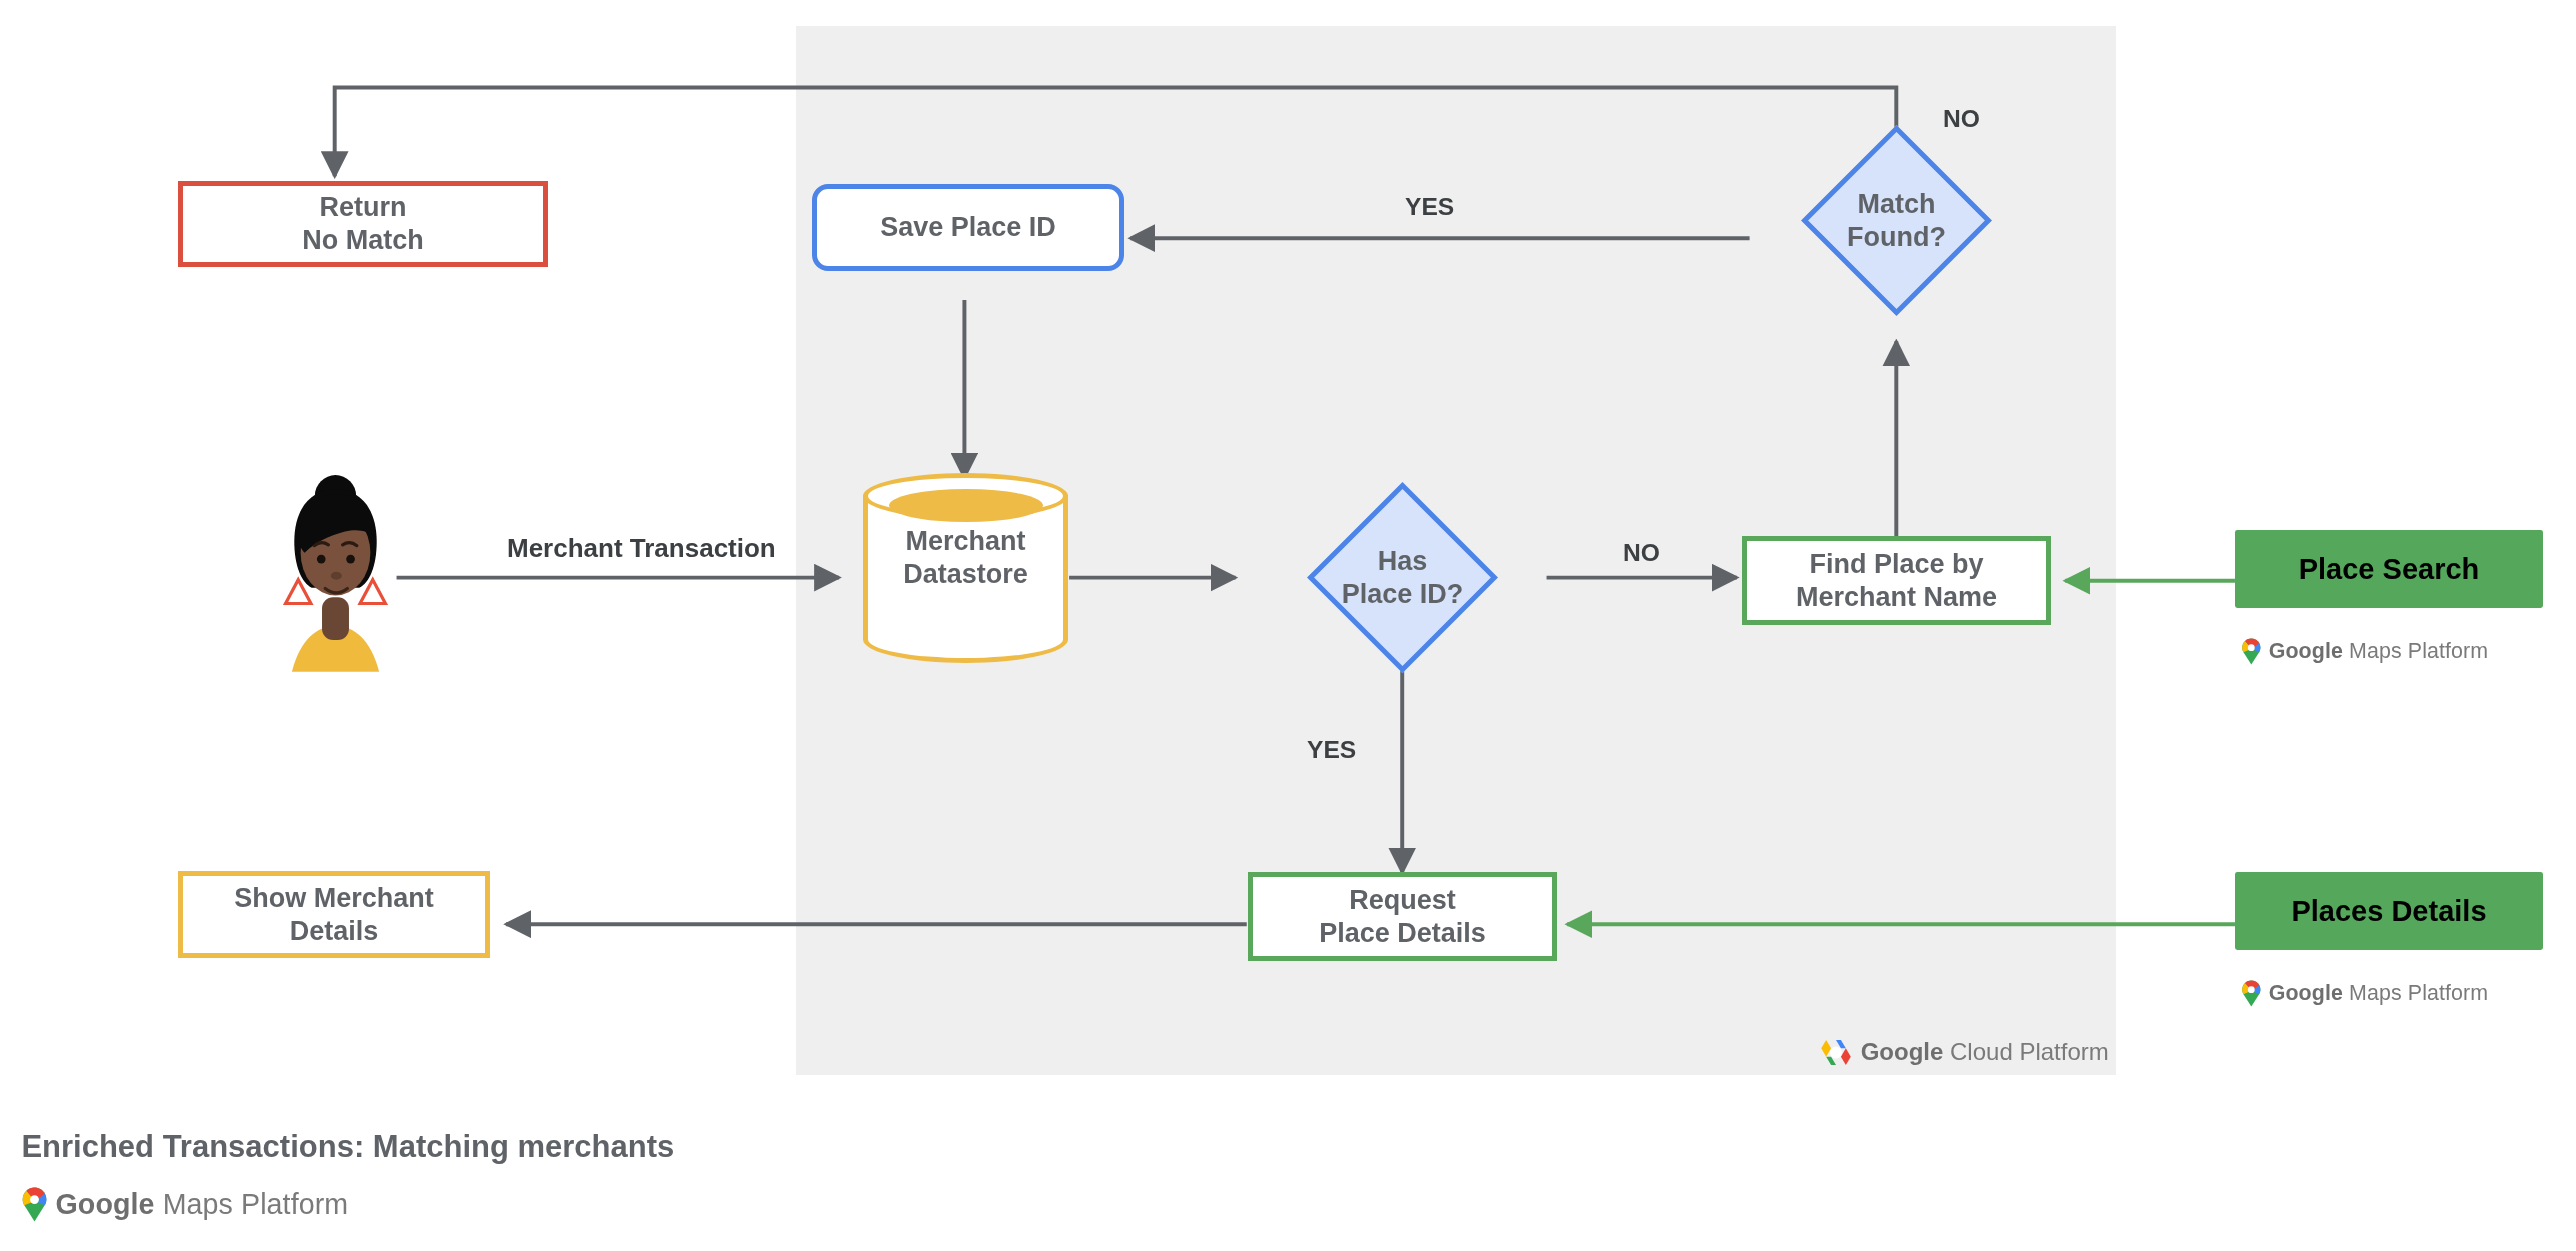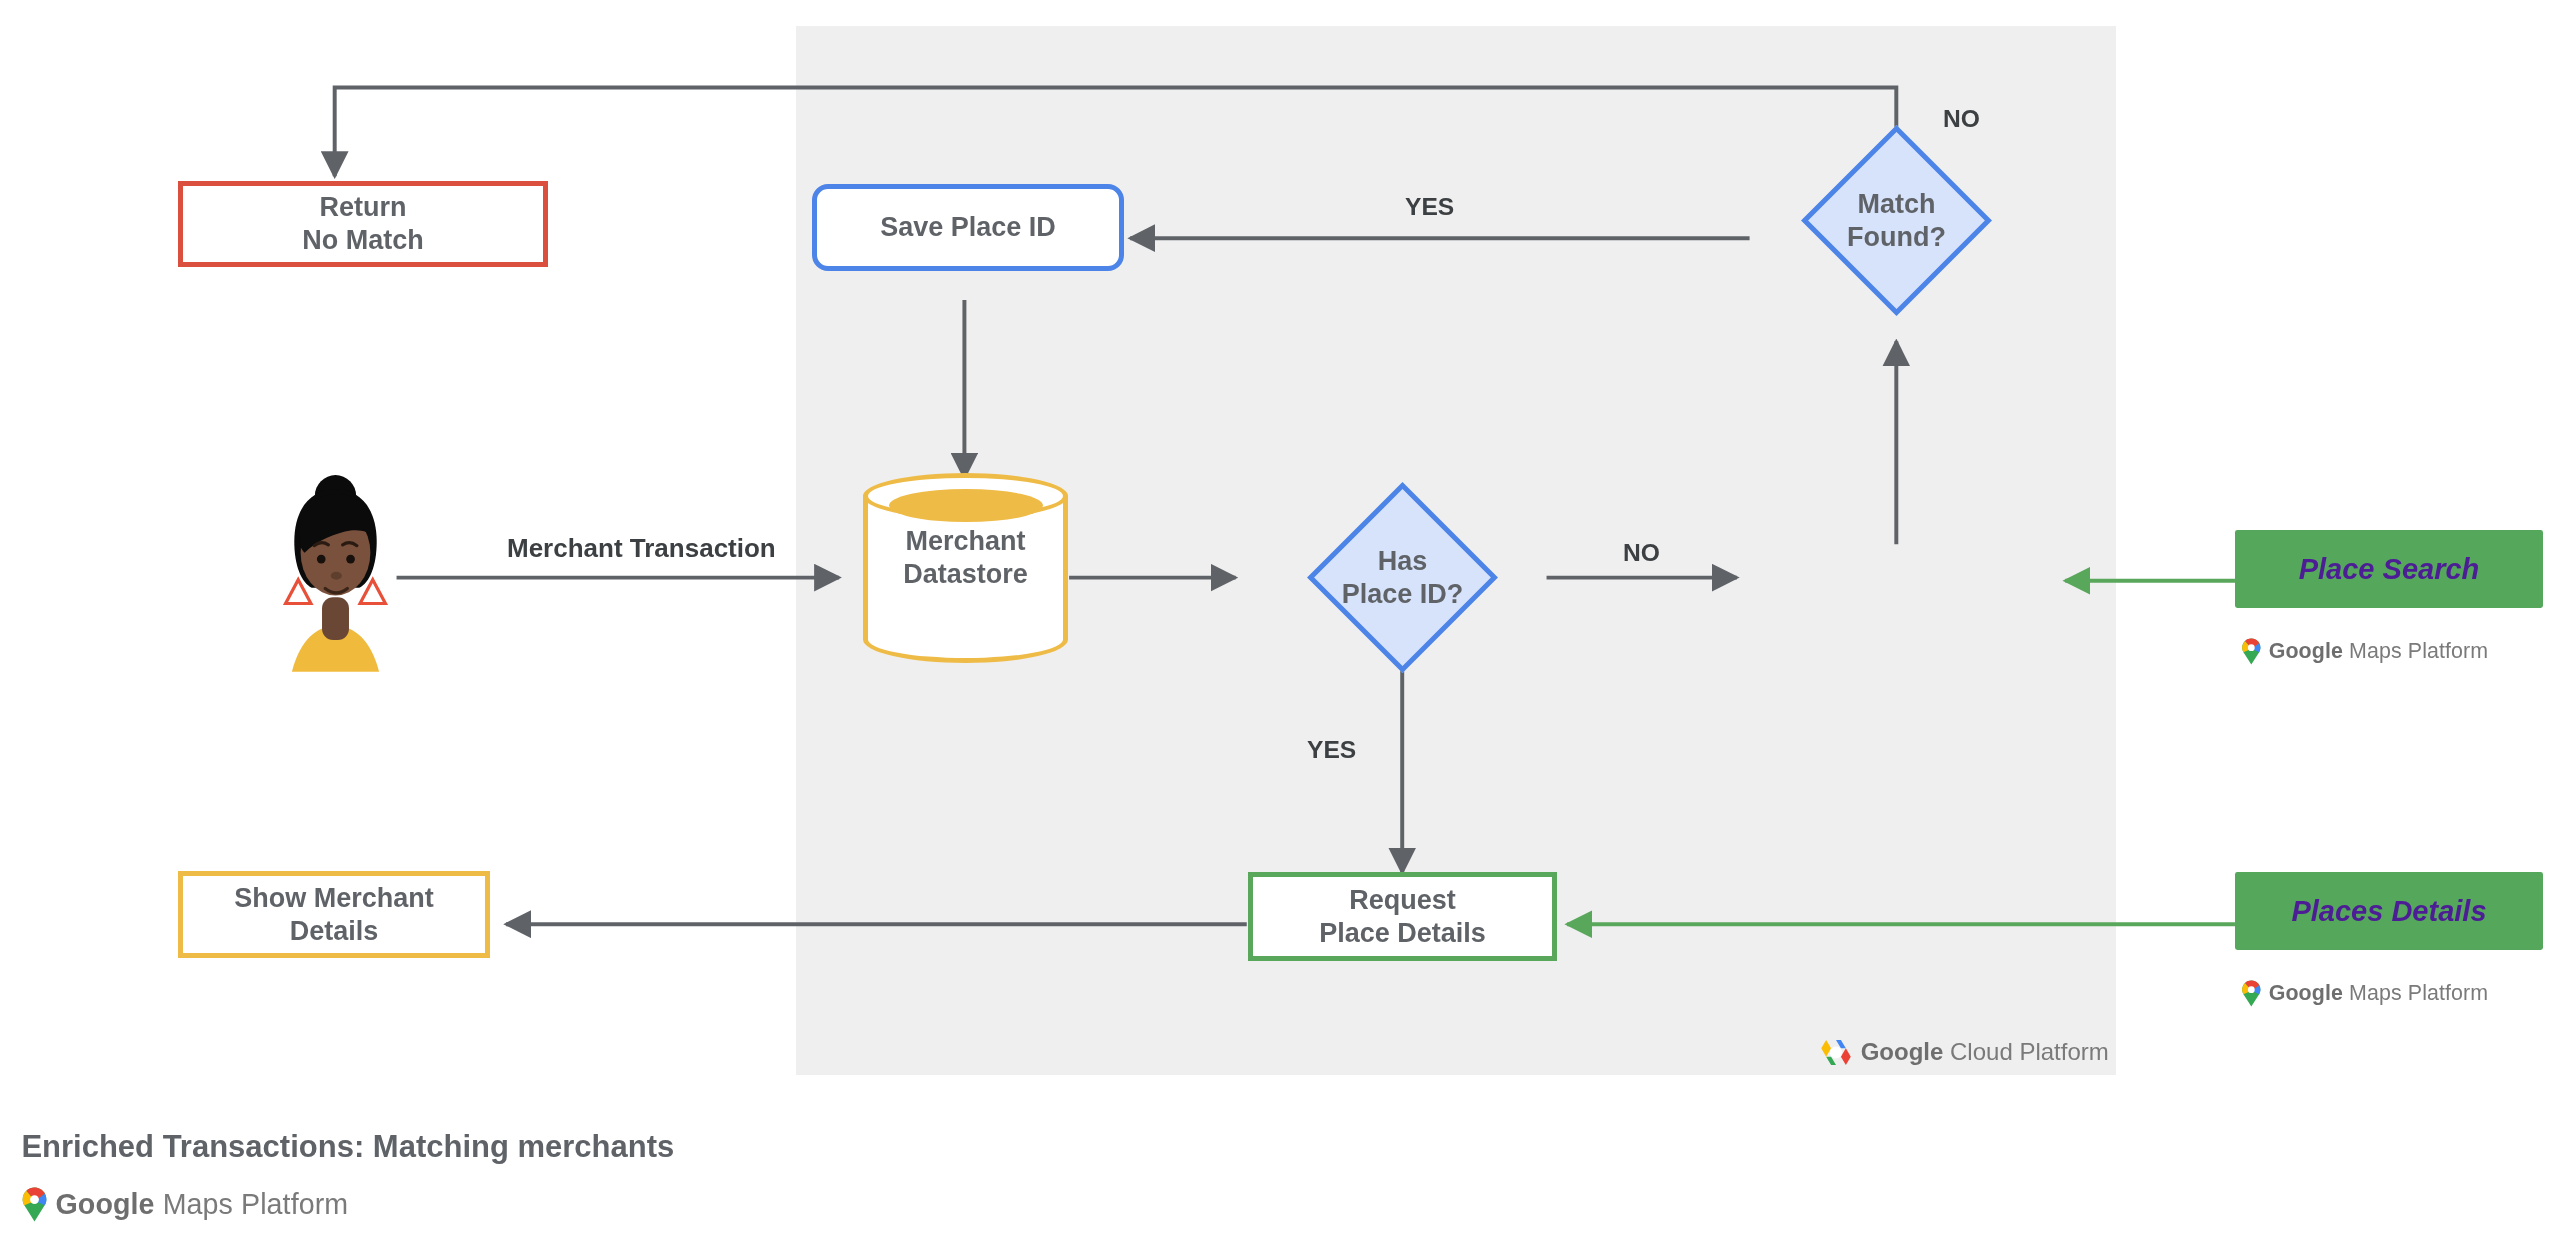--- a/index.html
+++ b/index.html
@@ -69,25 +69,24 @@
   .cyl-label {
     position: absolute; left: 0; right: 0; top: 52px;
     text-align: center; color: #5F6368; font-weight: bold;
     line-height: 1.22; white-space: pre-line;
   }
 
   
   .api-btn {
     position: absolute;
     background: #55A75C;
-    color: #4c1d95;
+    color: #000000;
     font-weight: bold;
     display: flex; align-items: center; justify-content: center;
     border-radius: 2.4px;
-    font-style: italic;
   }
 
   
   .edge-label {
     position: absolute;
     color: #3C4043;
     font-weight: bold;
     white-space: nowrap;
   }
 
@@ -178,20 +177,22 @@
     <div class="cyl-label" style="font-size:27px;">Merchant
 Datastore</div>
   </div>
 
   <div class="diamond" style="left:1335px; top:510px; width:135px; height:135px;">
     <div class="shape"></div>
     <div class="dlabel" style="left:-87px; right:-87px; font-size:27px;">Has
 Place ID?</div>
   </div>
 
+  <div class="node green" style="left:1742px; top:536px; width:309px; height:89px; font-size:27px;">Find Place by
+Merchant Name</div>
 
   <div class="node green" style="left:1248px; top:872px; width:309px; height:89px; font-size:27px;">Request
 Place Details</div>
 
   <div class="node amber" style="left:178px; top:871px; width:312px; height:87px; font-size:27px;">Show Merchant
 Details</div>
 
   <div class="api-btn" style="left:2235px; top:530px; width:308px; height:78px; font-size:29px;">Place Search</div>
   <div class="logo-maps" style="left:2241px; top:638px;">
     <svg width="20.6" height="27" viewBox="0 0 26 34">

